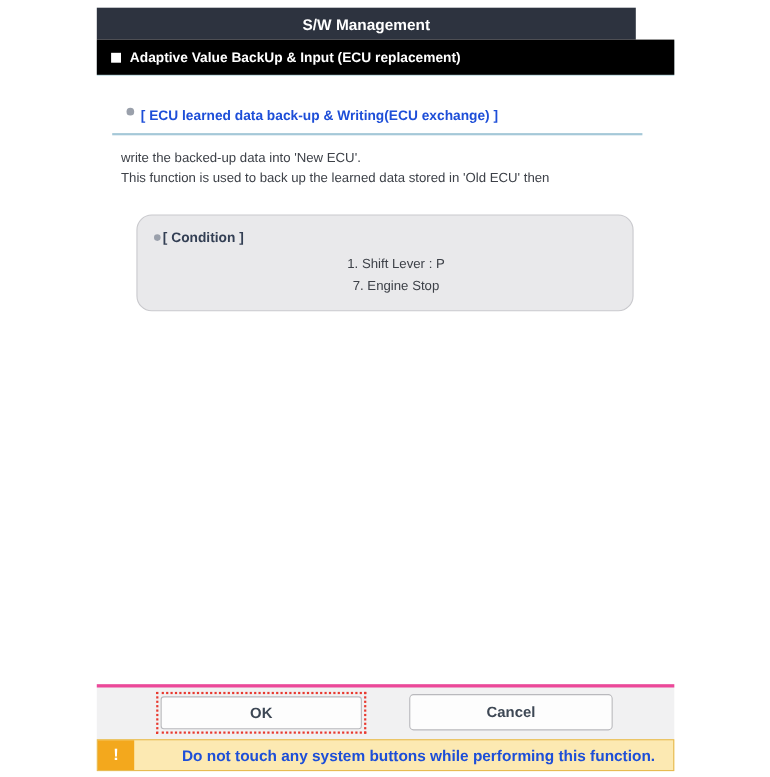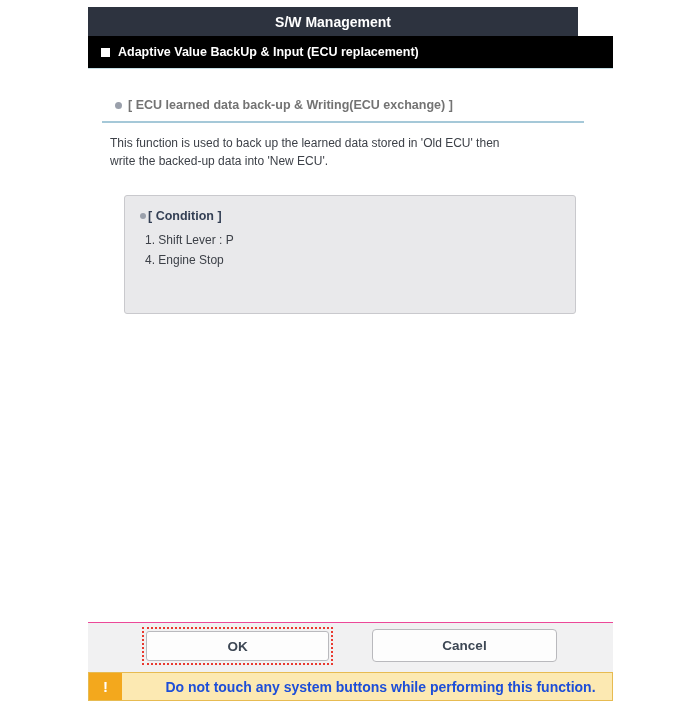--- a/index.html
+++ b/index.html
@@ -29,57 +29,58 @@
   }
   .square-icon {
     width: 9px; height: 9px; background: #ffffff; display: inline-block; flex: 0 0 auto;
   }
 
   
   .section-heading {
     position: absolute; left: 102px; top: 98px; width: 482px;
     border-bottom: 2px solid #a5c8d8;
     padding: 0 0 9px 13px;
-    display: flex; align-items: center; gap: 6px;
-    color: #737373; font-weight: bold; font-size: 12.5px;
+    display: flex; align-items: flex-start; gap: 6px;
+    color: #1d4ed8; font-weight: bold; font-size: 12.5px;
   }
   .dot-bullet {
     width: 7px; height: 7px; border-radius: 50%; background: #9aa0ab;
     display: inline-block; flex: 0 0 auto;
   }
 
   
   .description {
     position: absolute; left: 110px; top: 134px; width: 490px;
     color: #3d4148; font-size: 12px; line-height: 18px;
   }
 
   
   .condition-box {
-    position: absolute; left: 124px; top: 195px; width: 452px; height: 119px;
+    position: absolute; left: 124px; top: 195px; width: 452px; height: 88px;
     background: #e9e9eb;
     border: 1px solid #c9c9cd;
-    border-radius: 3px;
+    border-radius: 14px;
     padding: 13px 0 0 15px;
+    text-align: center;
   }
   .condition-title {
     display: flex; align-items: center; gap: 2px;
     color: #333f54; font-weight: bold; font-size: 12.5px;
   }
   .condition-title .dot-bullet { width: 6px; height: 6px; }
   .condition-list { margin: 8px 0 0 5px; list-style: none; }
   .condition-list li {
     color: #3d4148; font-size: 12px; line-height: 19.5px;
   }
 
   
   .footer-bar {
     position: absolute; left: 88px; top: 622px; width: 525px; height: 50px;
     background: #f1f1f2;
-    border-top: 1px solid #ec4899;
+    border-top: 3px solid #ec4899;
   }
   .ok-focus {
     position: absolute; left: 54px; top: 4px; width: 191px; height: 38px;
     border: 2px dotted #e8392f;
     display: flex; align-items: center; justify-content: center;
   }
   .btn {
     background: #fdfdfd;
     border: 1px solid #b9b9bd;
     border-radius: 4px;
@@ -123,32 +124,32 @@
     <span class="square-icon"></span>
     <span>Adaptive Value BackUp &amp; Input (ECU replacement)</span>
   </div>
 
   <div class="section-heading">
     <span class="dot-bullet"></span>
     <span>[ ECU learned data back-up &amp; Writing(ECU exchange) ]</span>
   </div>
 
   <div class="description">
+    <div>write the backed-up data into 'New ECU'.</div>
     <div>This function is used to back up the learned data stored in 'Old ECU' then</div>
-    <div>write the backed-up data into 'New ECU'.</div>
   </div>
 
   <div class="condition-box">
     <div class="condition-title">
       <span class="dot-bullet"></span>
       <span>[ Condition ]</span>
     </div>
     <ul class="condition-list">
       <li>1. Shift Lever : P</li>
-      <li>4. Engine Stop</li>
+      <li>7. Engine Stop</li>
     </ul>
   </div>
 
   <div class="footer-bar">
     <div class="ok-focus">
       <button class="btn ok-button">OK</button>
     </div>
     <button class="btn cancel-button">Cancel</button>
   </div>
 

